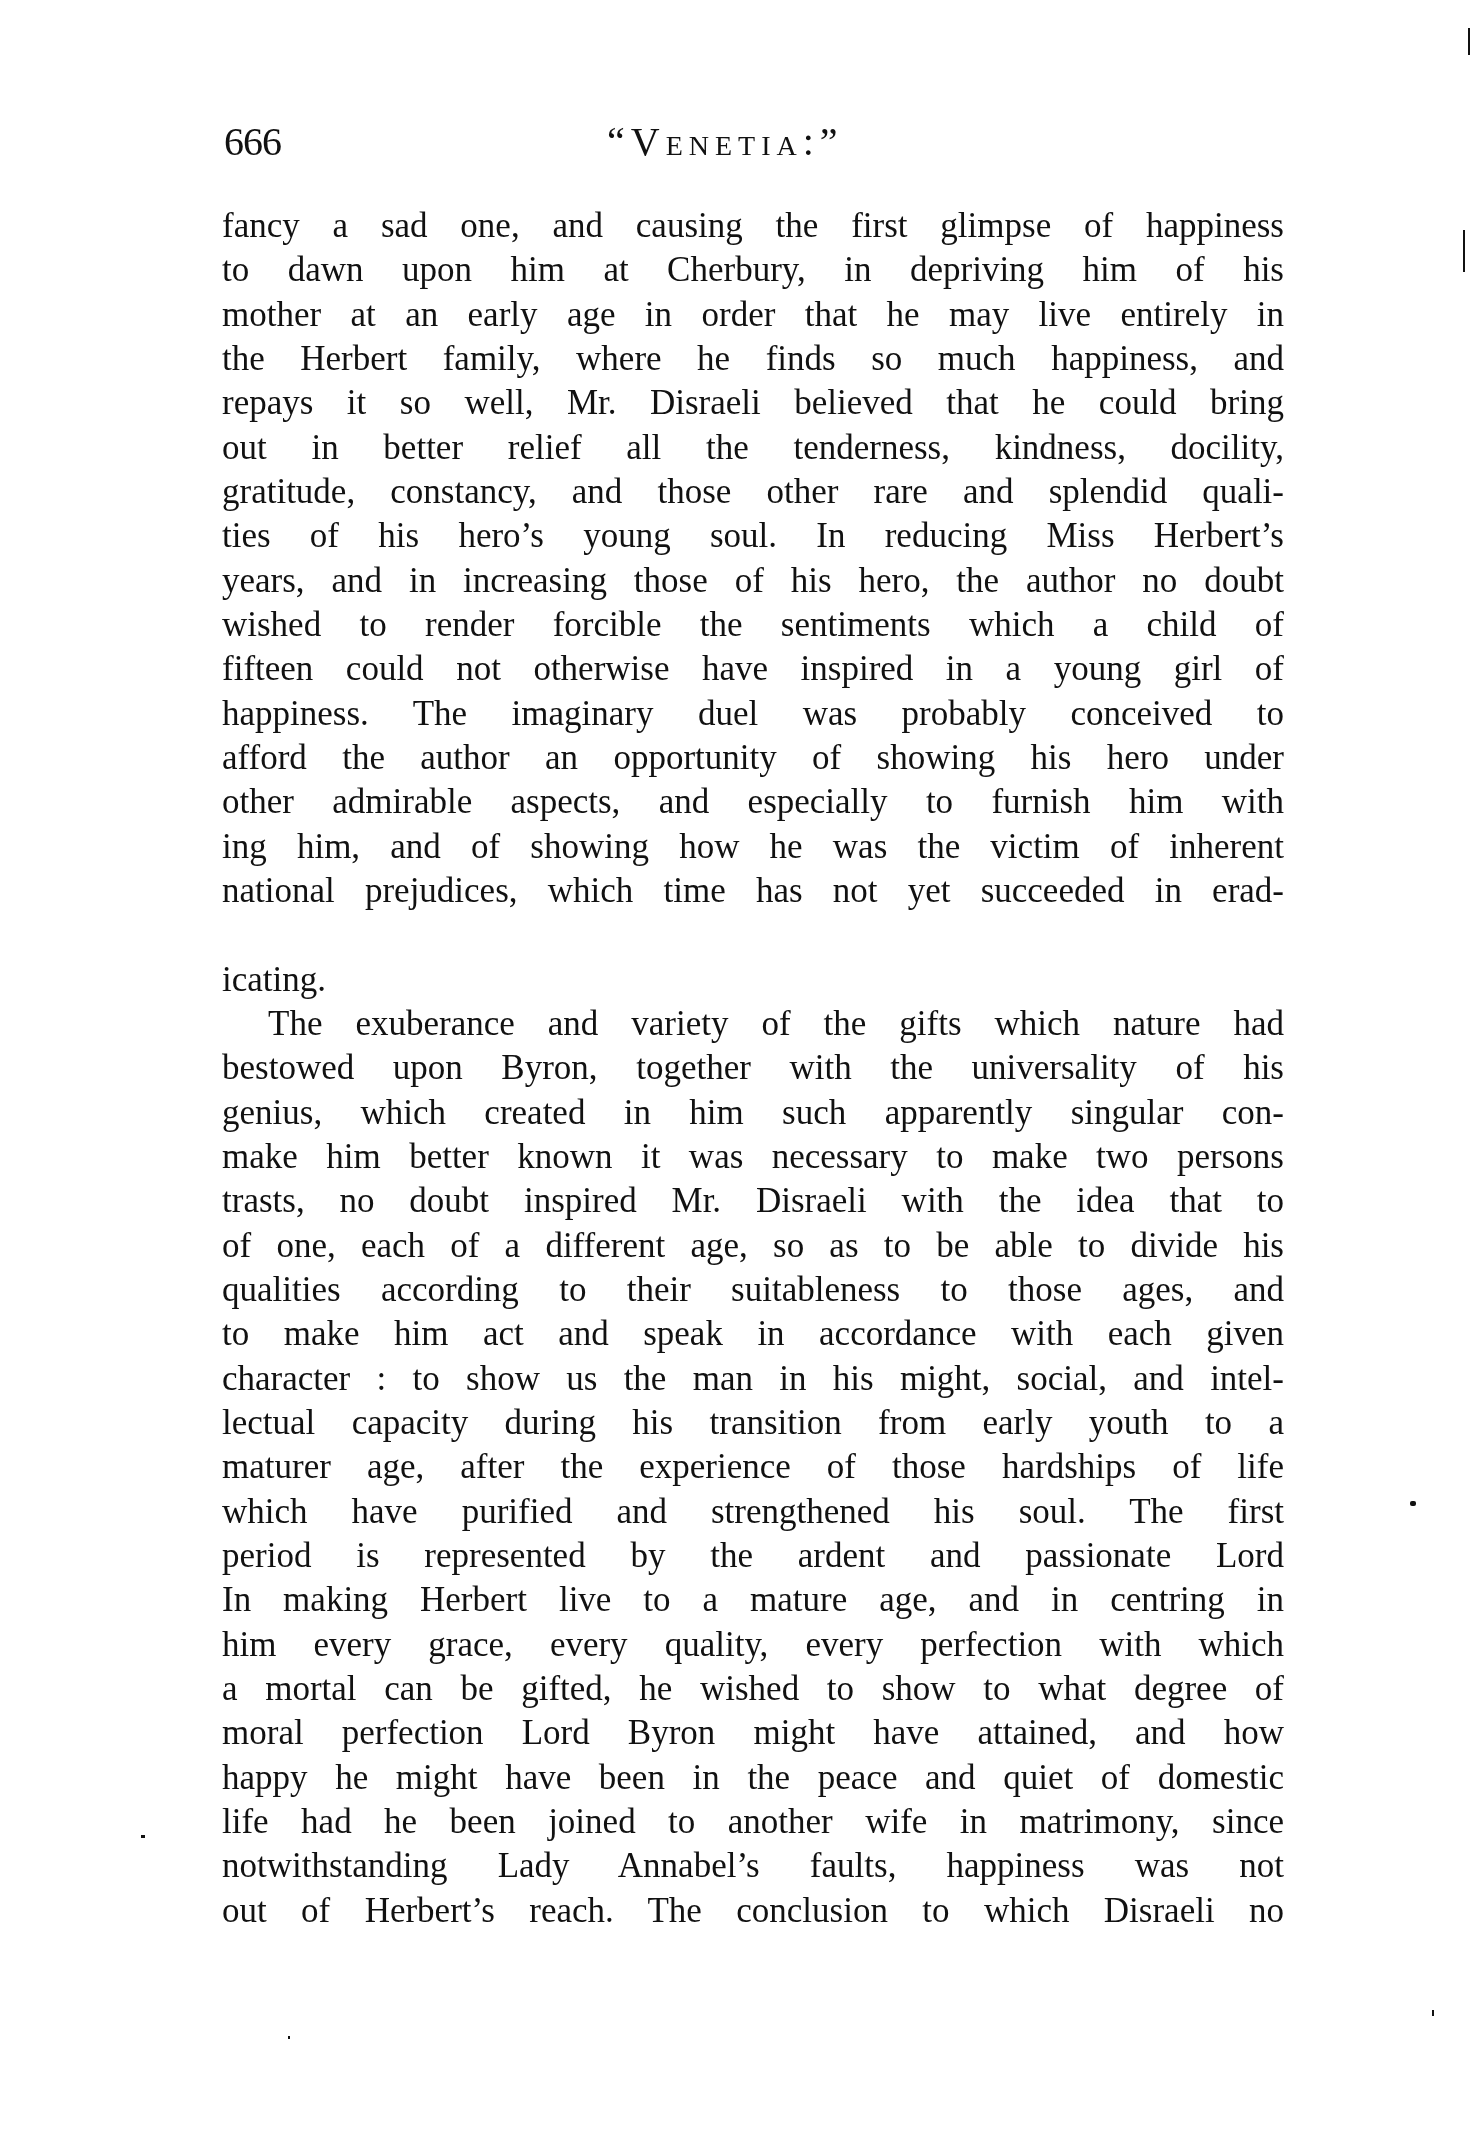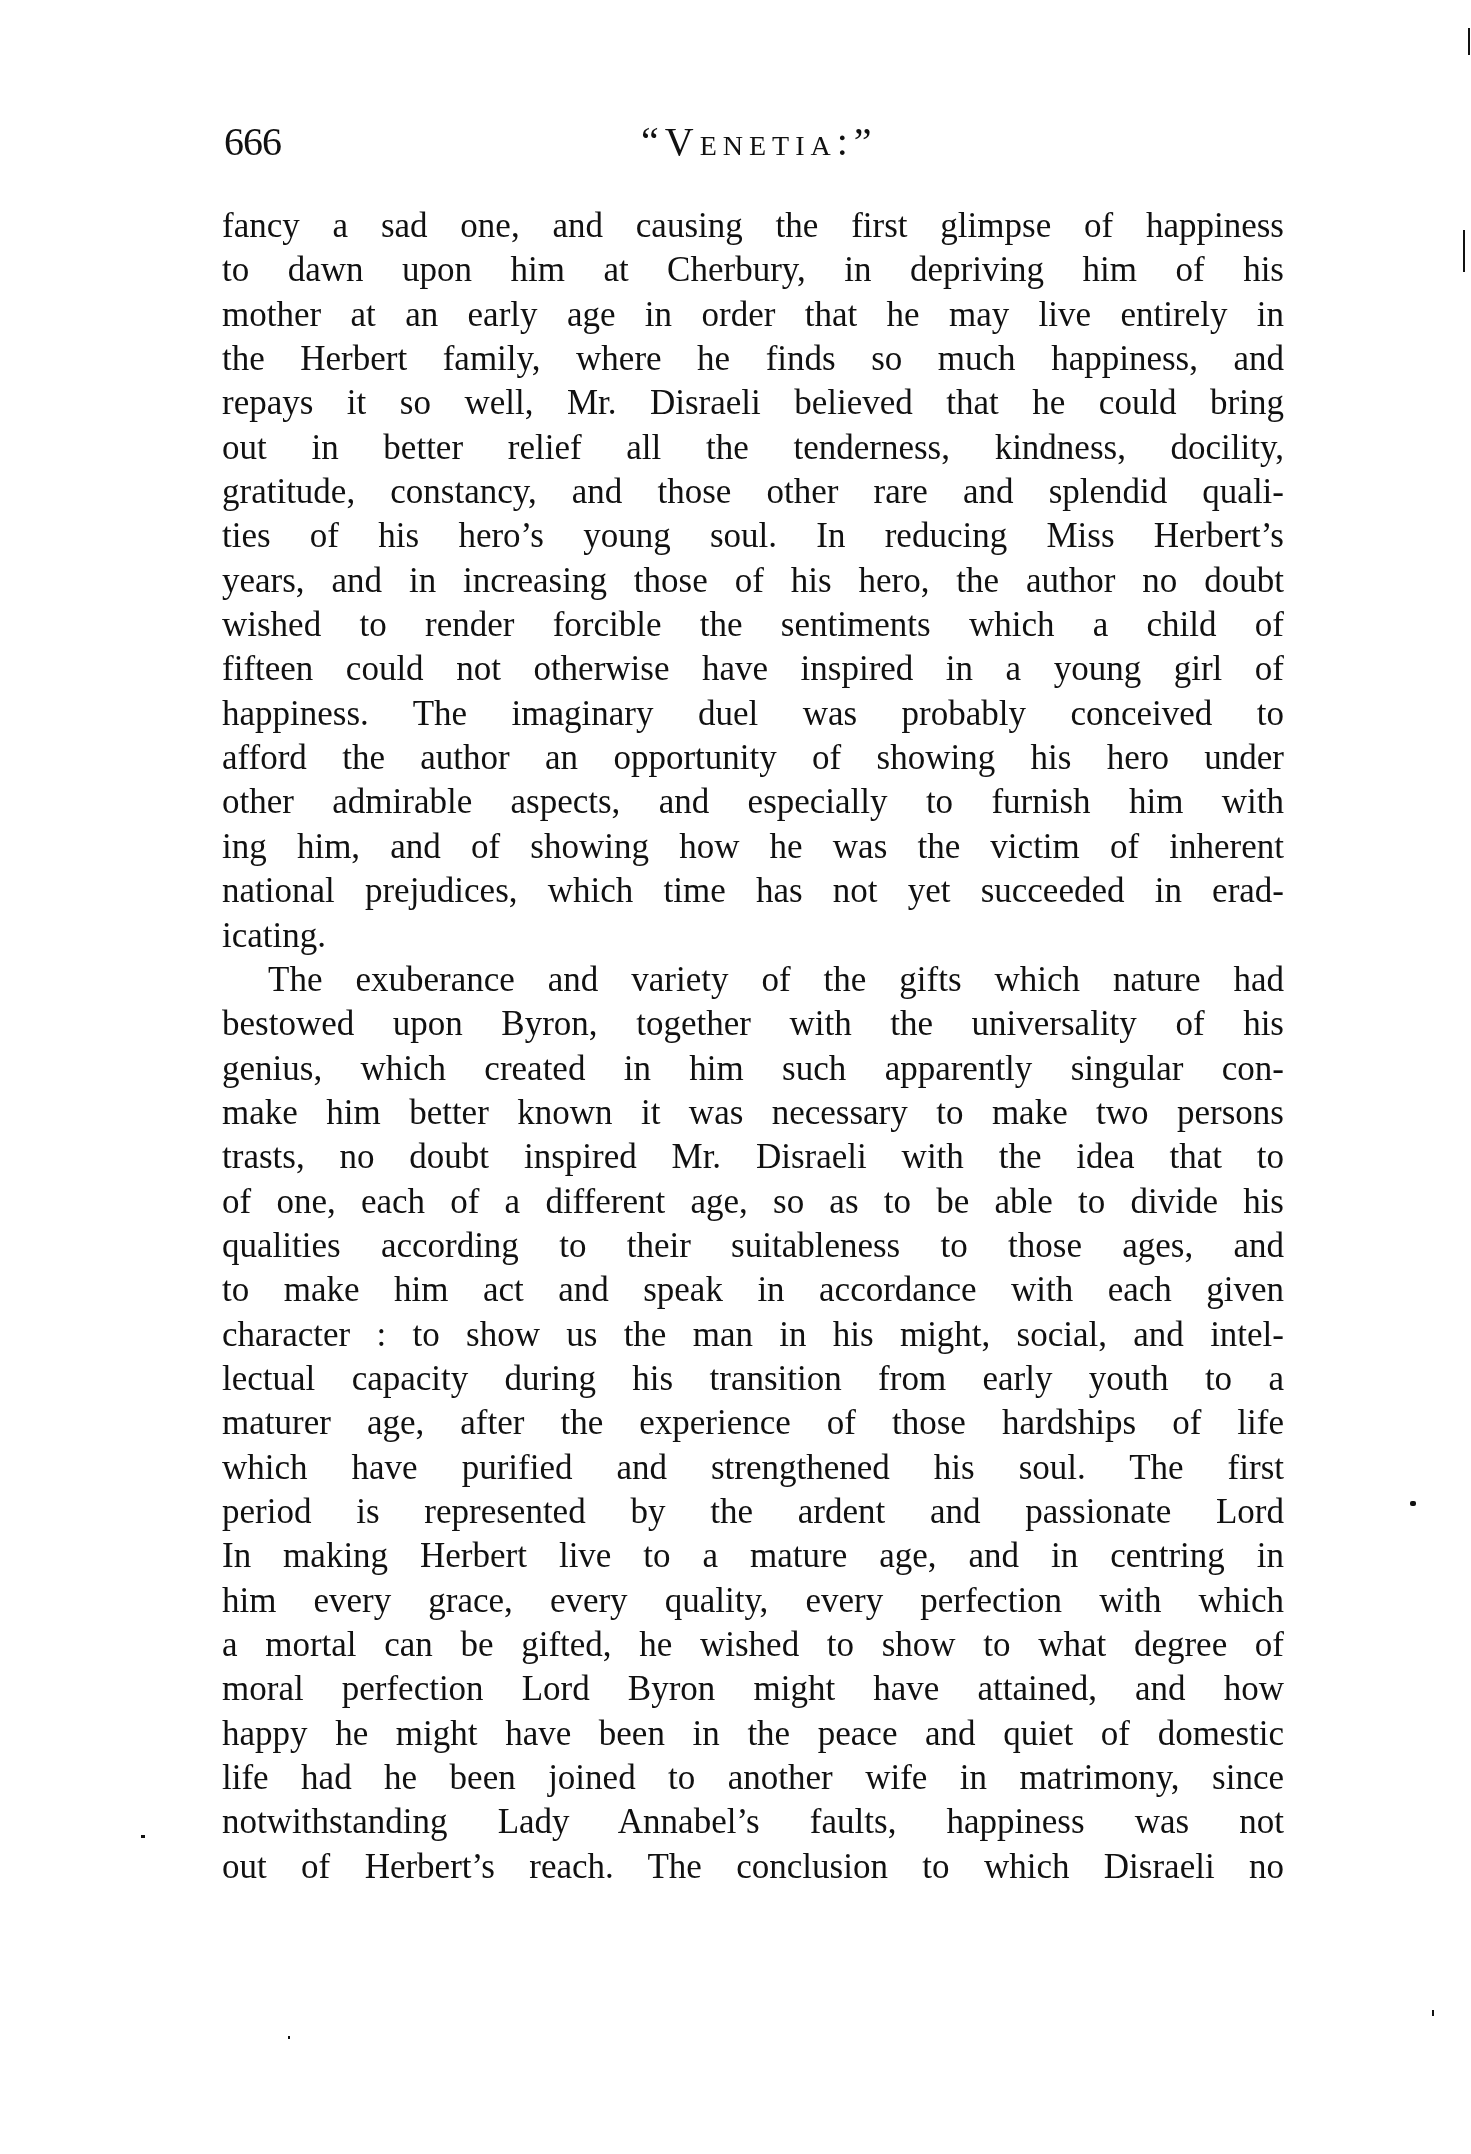--- a/index.html
+++ b/index.html
@@ -30,21 +30,21 @@
     .page-number {
       position: absolute;
       left: 2px;
       top: 0;
       font-size: 40px;
       line-height: 48px;
       letter-spacing: -1px;
     }
     .running-title {
       position: absolute;
-      left: 419px;
+      left: 385px;
       top: 0;
       font-size: 40px;
       line-height: 48px;
       font-variant: small-caps;
       letter-spacing: 6px;
     }
     .body-text {
       position: absolute;
       left: 222px;
       top: 204px;
@@ -56,20 +56,21 @@
       display: block;
       height: 44.35px;
       white-space: nowrap;
       text-align: justify;
       text-align-last: justify;
       overflow: visible;
     }
     .line.last {
       text-align: right;
       text-align-last: left;
+      margin-top: 44px;
     }
     .line.indent {
       padding-left: 46px;
     }
     .speck {
       position: absolute;
       background: #111;
     }
   </style>
 </head>

